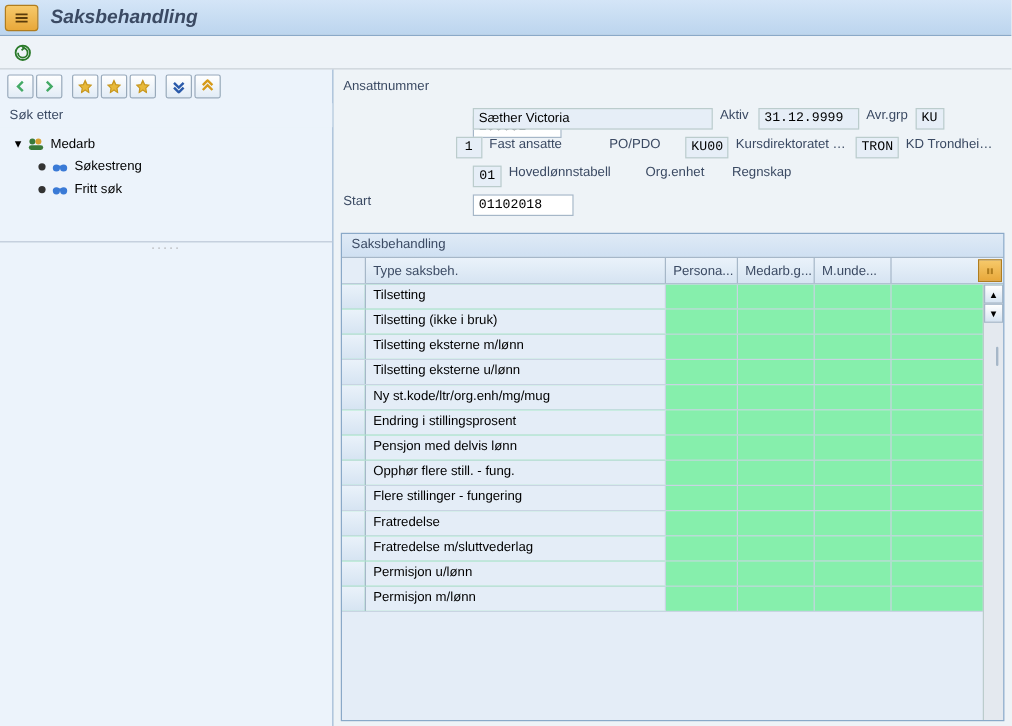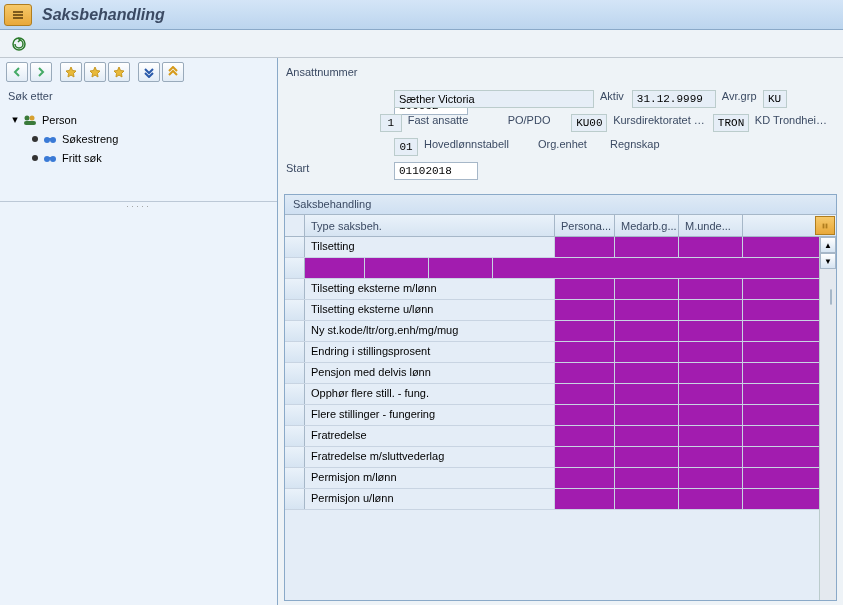--- a/index.html
+++ b/index.html
@@ -55,21 +55,21 @@
 .grid-header { display:flex; height: 22px; background: linear-gradient(#eaf2fa,#d6e4f2); border-bottom: 1px solid #a6b7c8; }
 .gh { border-right: 1px solid #a6b7c8; padding: 4px 6px; color:#3b4a63; display:flex; align-items:center; overflow:hidden; white-space:nowrap; text-overflow:ellipsis;}
 .gh.sel { width: 20px; background:#e4edf7; }
 .gh.c1 { width: 250px; }
 .gh.c2 { width: 60px; }
 .gh.c3 { width: 64px; }
 .gh.c4 { width: 64px; }
 .gh.cfg { width: 20px; background:linear-gradient(#f6c96a,#e8a83a); border:1px solid #b07d1e; display:flex; align-items:center; justify-content:center; margin:1px;}
 .grid-body { flex:1; overflow:hidden; position:relative; }
 .grid-rows { }
-.gr { display:flex; height: 21px; border-bottom: 1px solid #c8d4e2; background:#a21caf; cursor:pointer;}
+.gr { display:flex; height: 21px; border-bottom: 1px solid #c8d4e2; background:#86efac; cursor:pointer;}
 .gr .cell { border-right: 1px solid #c8d4e2; padding: 3px 6px; overflow:hidden; white-space:nowrap; }
 .gr .cell.sel { width:20px; background: linear-gradient(#eaf2fa,#d6e4f2); border-right:1px solid #a6b7c8;}
 .gr .cell.c1 { width:250px; background:#e4edf7; }
 .gr .cell.c2 { width:60px; }
 .gr .cell.c3 { width:64px; }
 .gr .cell.c4 { width:64px; }
 .gr.selected .cell.c1, .gr.selected .cell.c2, .gr.selected .cell.c3, .gr.selected .cell.c4 { background: #f0b24a; }
 .scrollbar-v { position:absolute; right:0; top:0; bottom:0; width:17px; background:#e4e9ef; border-left:1px solid #bcc; display:flex; flex-direction:column; align-items:center;}
 .scrollbar-v .arrow { height:16px; width:100%; background:linear-gradient(#fff,#d6e4f2); border:1px solid #a6b7c8; display:flex; align-items:center; justify-content:center; font-size:8px; cursor:pointer;}
 .scrollbar-v .track { flex:1; position:relative; }
@@ -144,21 +144,21 @@
     <div class="tree">
       <div class="tree-item">
         <span class="expander">▾</span>
         <span class="ticon">
             <svg width="14" height="12" viewBox="0 0 14 12">
               <circle cx="4" cy="4" r="2.5" fill="#3a7a3a"></circle>
               <circle cx="9" cy="4" r="2.5" fill="#d6a030"></circle>
               <rect x="1" y="7" width="12" height="4" rx="2" fill="#3a7a3a"></rect>
             </svg>
           </span>
-        <span>Person</span>
+        <span>Medarb</span>
       </div>
       <div class="tree-item level2">
         <span class="bullet"></span>
         <span class="ticon">
             <svg width="14" height="12" viewBox="0 0 14 12">
               <circle cx="4" cy="7" r="3" fill="#3a7ad6"></circle>
               <circle cx="10" cy="7" r="3" fill="#3a7ad6"></circle>
               <rect x="5" y="5" width="4" height="2" fill="#3a7ad6"></rect>
             </svg>
           </span>
@@ -236,20 +236,21 @@
         <div class="grid-rows" id="grid-rows">
             <div class="gr">
               <div class="cell sel"></div>
               <div class="cell c1">Tilsetting</div>
               <div class="cell c2"></div>
               <div class="cell c3"></div>
               <div class="cell c4"></div>
             </div>
             <div class="gr">
               <div class="cell sel"></div>
+              <div class="cell c1">Tilsetting (ikke i bruk)</div>
               <div class="cell c2"></div>
               <div class="cell c3"></div>
               <div class="cell c4"></div>
             </div>
             <div class="gr">
               <div class="cell sel"></div>
               <div class="cell c1">Tilsetting eksterne m/lønn</div>
               <div class="cell c2"></div>
               <div class="cell c3"></div>
               <div class="cell c4"></div>
@@ -305,28 +306,28 @@
             </div>
             <div class="gr">
               <div class="cell sel"></div>
               <div class="cell c1">Fratredelse m/sluttvederlag</div>
               <div class="cell c2"></div>
               <div class="cell c3"></div>
               <div class="cell c4"></div>
             </div>
             <div class="gr">
               <div class="cell sel"></div>
+              <div class="cell c1">Permisjon u/lønn</div>
+              <div class="cell c2"></div>
+              <div class="cell c3"></div>
+              <div class="cell c4"></div>
+            </div>
+            <div class="gr">
+              <div class="cell sel"></div>
               <div class="cell c1">Permisjon m/lønn</div>
-              <div class="cell c2"></div>
-              <div class="cell c3"></div>
-              <div class="cell c4"></div>
-            </div>
-            <div class="gr">
-              <div class="cell sel"></div>
-              <div class="cell c1">Permisjon u/lønn</div>
               <div class="cell c2"></div>
               <div class="cell c3"></div>
               <div class="cell c4"></div>
             </div>
           </div>
         <div class="scrollbar-v">
           <div class="arrow">▲</div>
           <div class="arrow">▼</div>
           <div class="track">
               <div class="thumb"></div>

